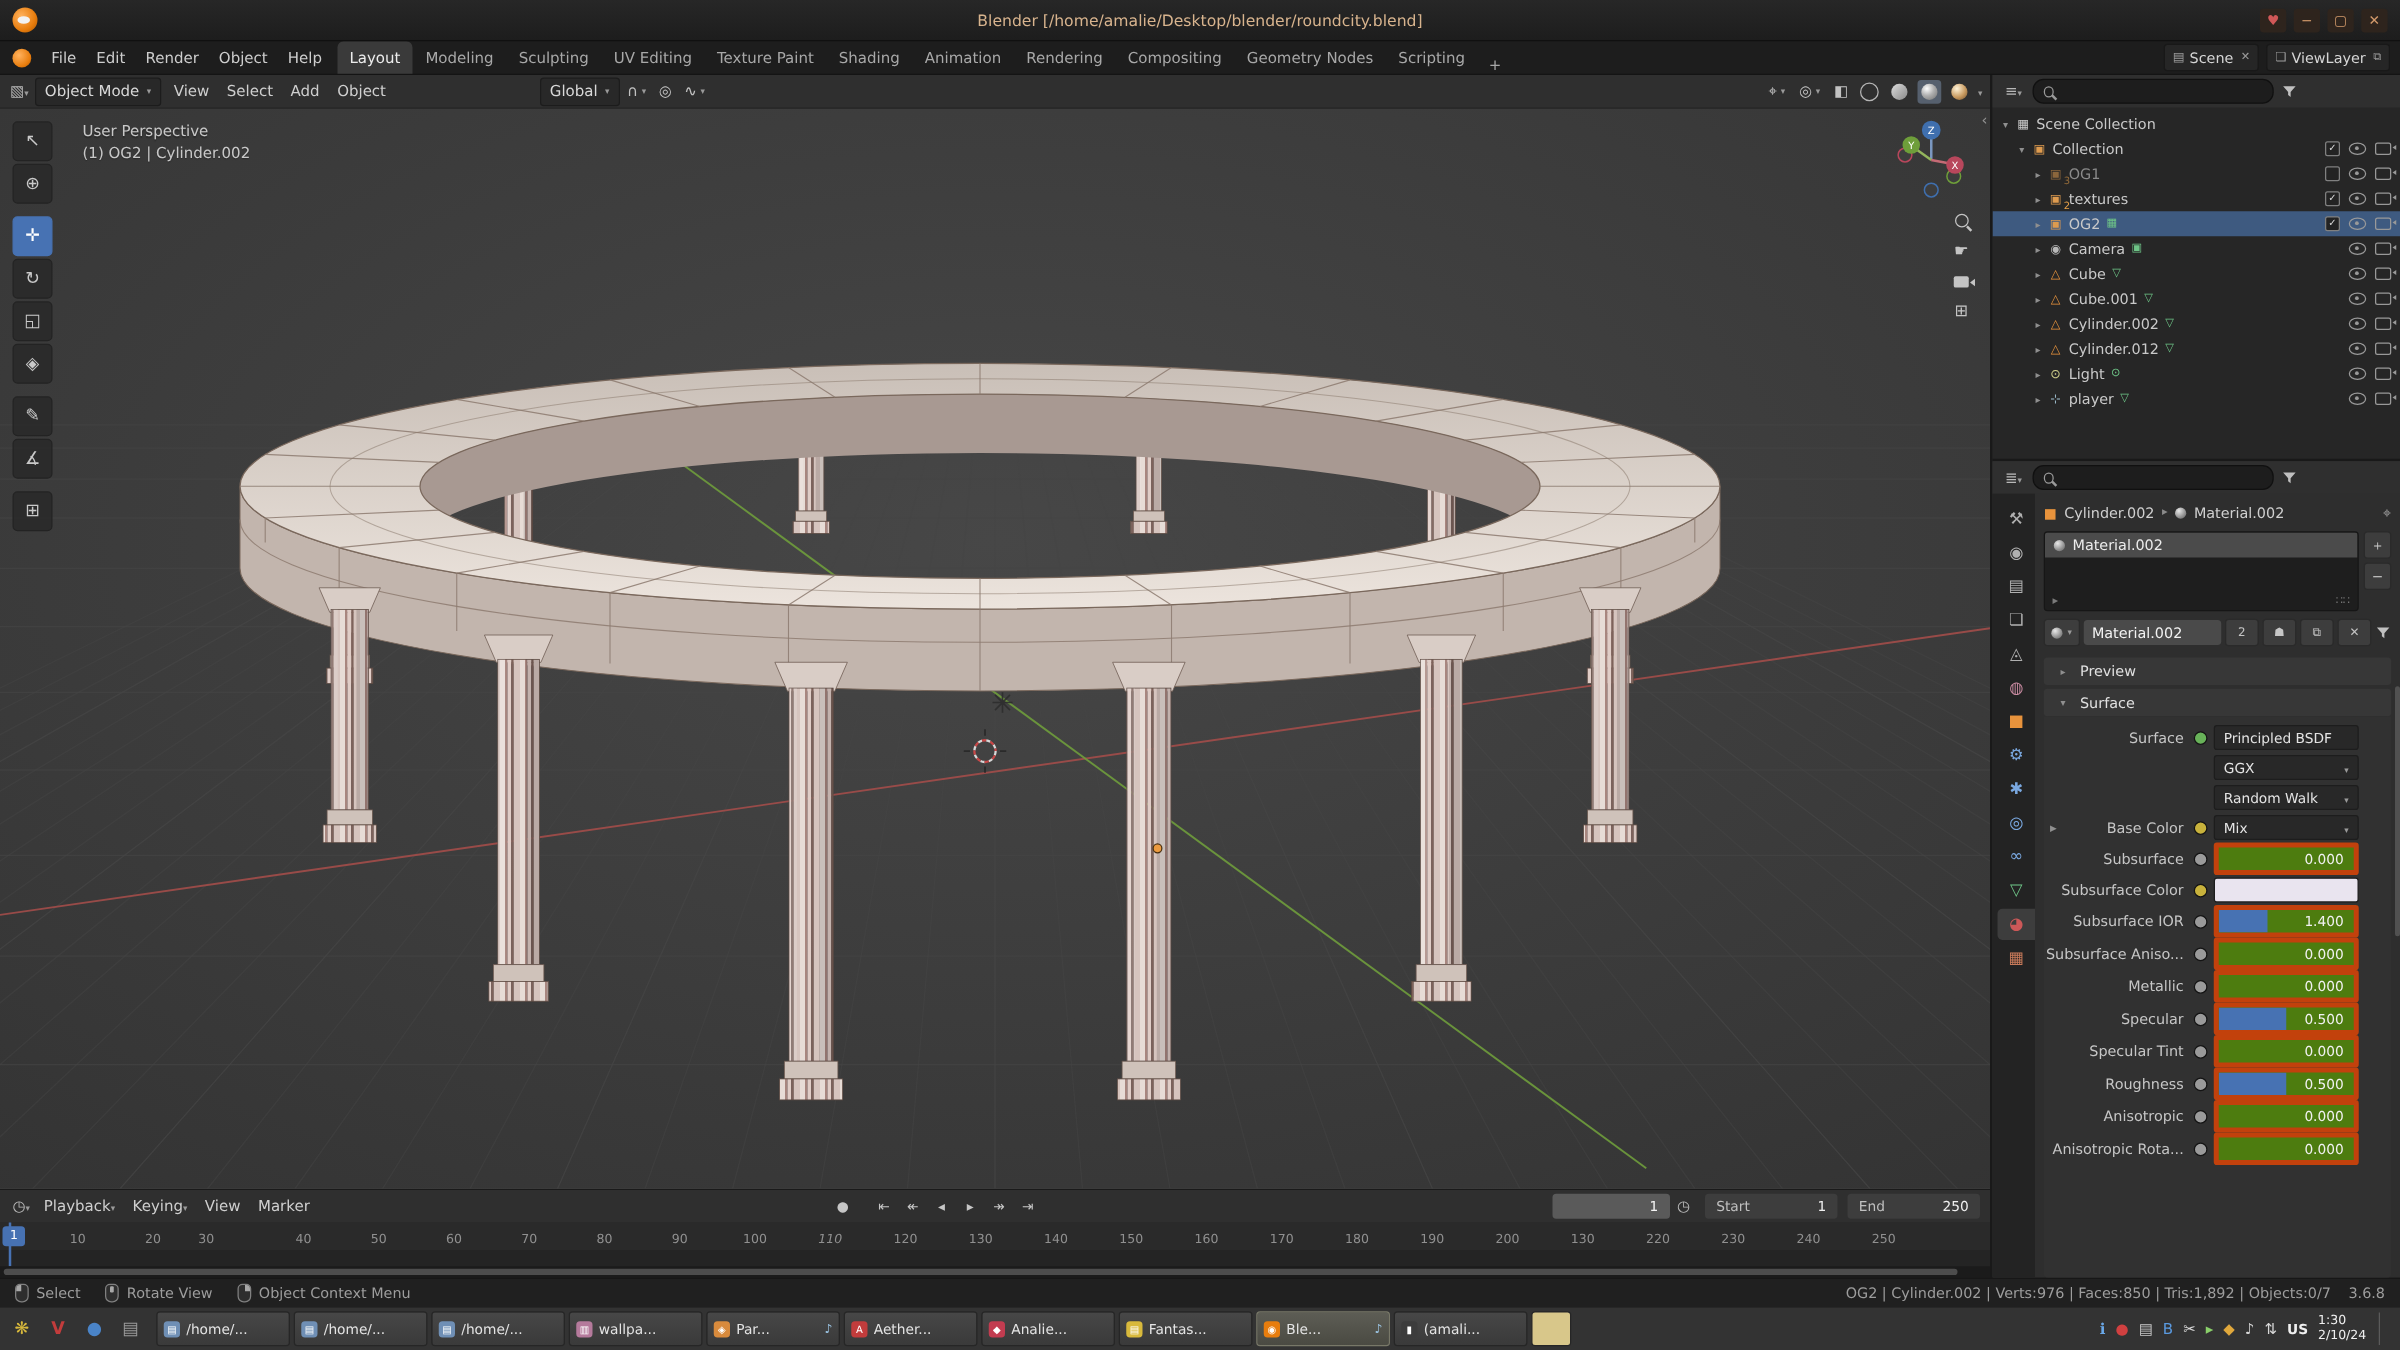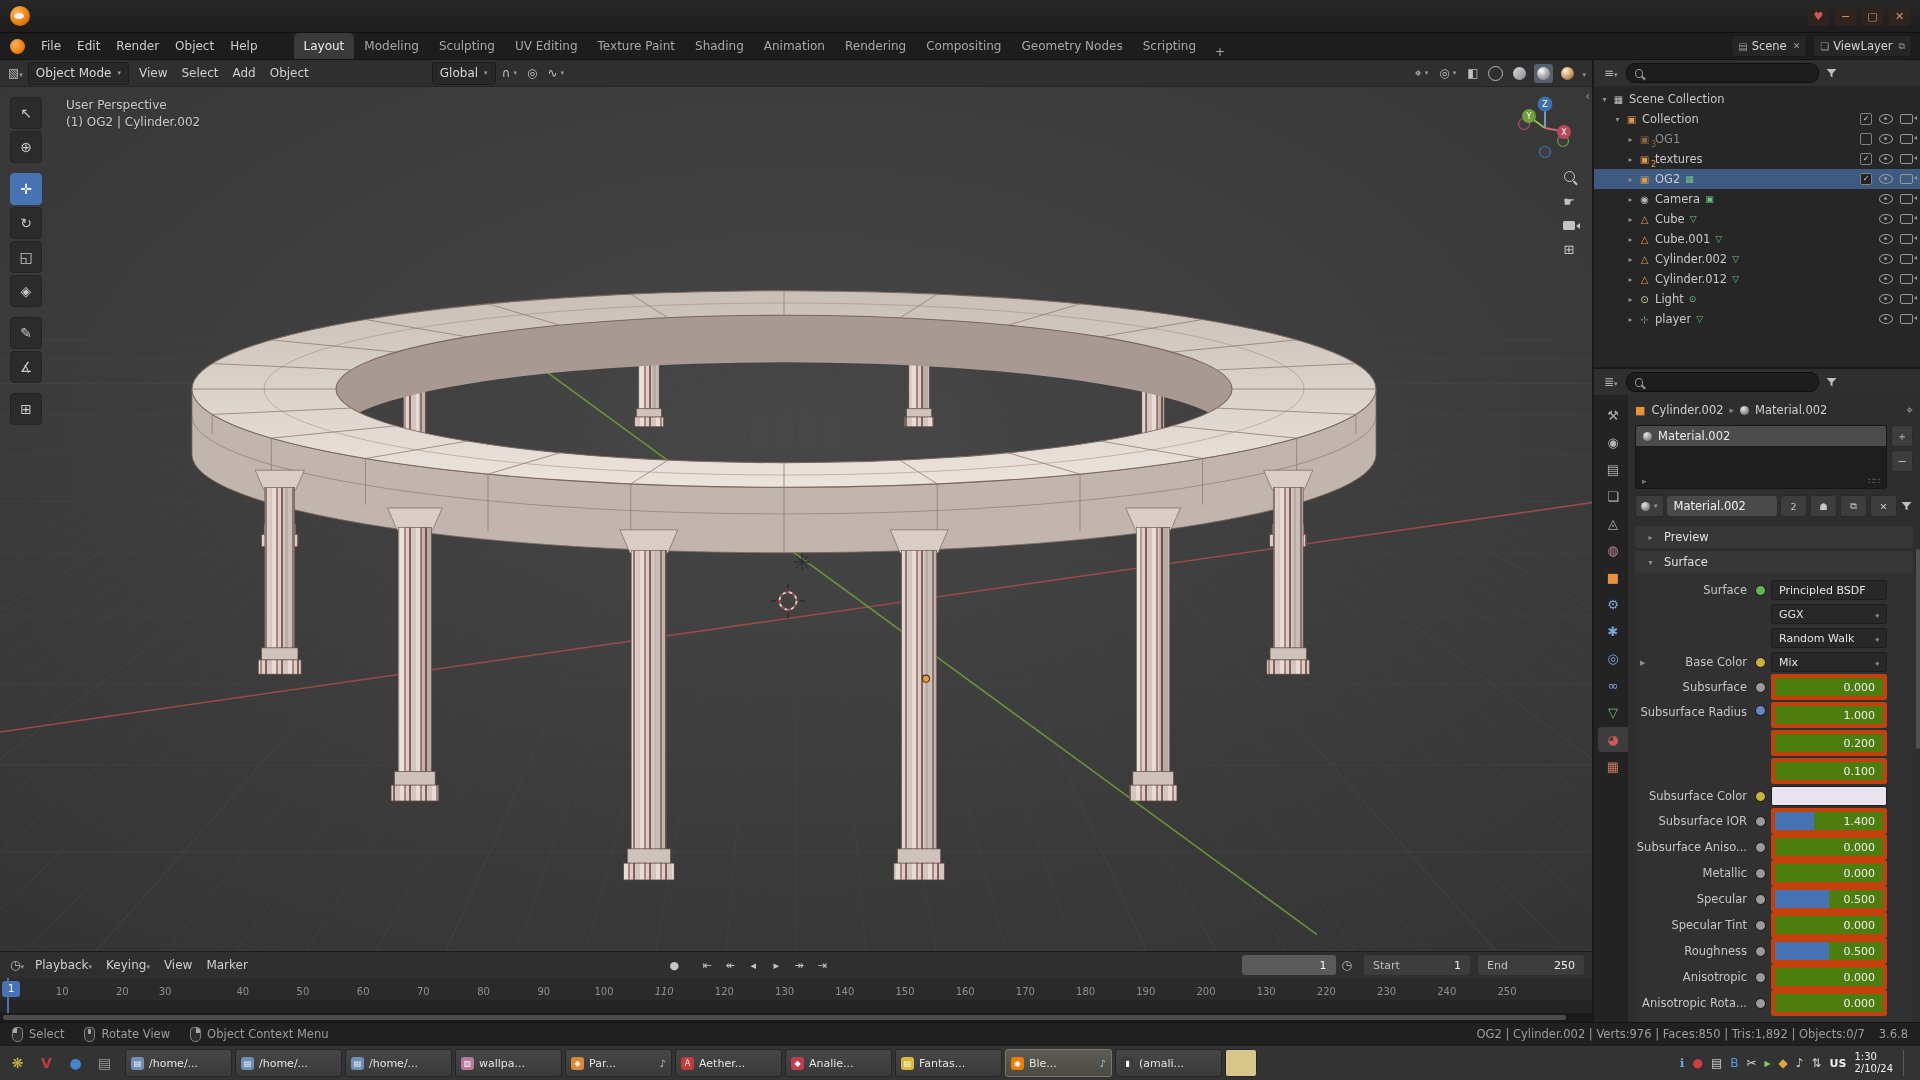--- a/index.html
+++ b/index.html
@@ -13,21 +13,21 @@
   .tb-logo::after{content:"";position:absolute;left:4px;top:7px;width:10px;height:6px;border-radius:50%;background:#f2f2f2;}
   .tb-title{position:absolute;left:0;right:0;text-align:center;font-size:12.5px;color:#d8b48e;pointer-events:none;}
   .tb-btns{margin-left:auto;display:flex;gap:6px;z-index:1;}
   .tb-btn{width:21px;height:19px;border-radius:3px;background:#2e241d;display:flex;align-items:center;justify-content:center;font-size:11px;color:#d39a6b;}
   .tb-btn.heart{color:#d05858;}
 
   
   .topbar{height:26px;flex:none;background:#1d1d1d;display:flex;align-items:center;padding:0 8px;border-bottom:1px solid #141414;}
   .blico{width:15px;height:15px;border-radius:50%;background:radial-gradient(circle at 35% 35%,#ffb25e,#e87d0d 65%,#a85400);margin:0 8px 0 2px;flex:none;}
   .menu{padding:0 8px;height:100%;display:flex;align-items:center;color:#cdcdcd;}
-  .wtabs{display:flex;height:100%;margin-left:28px;align-items:flex-end;}
+  .wtabs{display:flex;height:100%;margin-left:4px;align-items:flex-end;}
   .wtab{padding:0 10px;height:26px;display:flex;align-items:center;color:#a8a8a8;border-radius:5px 5px 0 0;white-space:nowrap;}
   .wtab.active{background:#3a3a3a;color:#ececec;}
   .addtab{padding:0 9px;color:#a8a8a8;}
   .tb-right{margin-left:auto;display:flex;align-items:center;gap:6px;}
   .tbw{display:flex;align-items:center;gap:4px;background:#262626;border:1px solid #181818;border-radius:3px;height:20px;padding:0 6px;font-size:11.5px;color:#d5d5d5;}
   .ticn{font-size:10px;color:#9a9a9a;}
   .xic{font-size:9px;color:#9a9a9a;margin-left:2px;}
 
   
   .main{flex:1;display:flex;min-height:0;}
@@ -174,20 +174,21 @@
   .clock{font-size:10px;line-height:1.25;color:#f0f0f0;}
   .edgebar{width:6px;height:26px;border-left:1px solid #5a5a5a;margin-left:2px;}
 </style>
 </head>
 <body>
 
 <div class="app">
 
   <div class="titlebar">
     <span class="tb-logo"></span>
+    <span class="tb-title">Blender [/home/amalie/Desktop/blender/roundcity.blend]</span>
     <span class="tb-btns">
       <span class="tb-btn heart">♥</span>
       <span class="tb-btn">−</span>
       <span class="tb-btn">▢</span>
       <span class="tb-btn">✕</span>
     </span>
   </div>
 
   <div class="topbar">
     <span class="blico"></span>
@@ -858,37 +859,20 @@
                 </div>
                 <div class="prow">
                   <span class="plabel">Subsurface</span>
                   <span class="sockwrap">
                     <span class="sock" style="background: rgb(154, 154, 154);"></span>
                   </span>
                   <div class="pf slider">
                     <span class="pv">0.000</span>
                   </div>
                 </div>
-                <div class="prow vec">
-                  <span class="plabel">Subsurface Radius</span>
-                  <span class="sockwrap">
-                    <span class="sock" style="background: rgb(106, 132, 200);"></span>
-                  </span>
-                  <div class="vstack">
-                    <div class="pf slider">
-                      <span class="pv">1.000</span>
-                    </div>
-                    <div class="pf slider">
-                      <span class="pv">0.200</span>
-                    </div>
-                    <div class="pf slider">
-                      <span class="pv">0.100</span>
-                    </div>
-                  </div>
-                </div>
                 <div class="prow">
                   <span class="plabel">Subsurface Color</span>
                   <span class="sockwrap">
                     <span class="sock" style="background: rgb(200, 178, 60);"></span>
                   </span>
                   <div class="pf colorf" style="background: rgb(233, 228, 239);"></div>
                 </div>
                 <div class="prow">
                   <span class="plabel">Subsurface IOR</span>
                   <span class="sockwrap">

